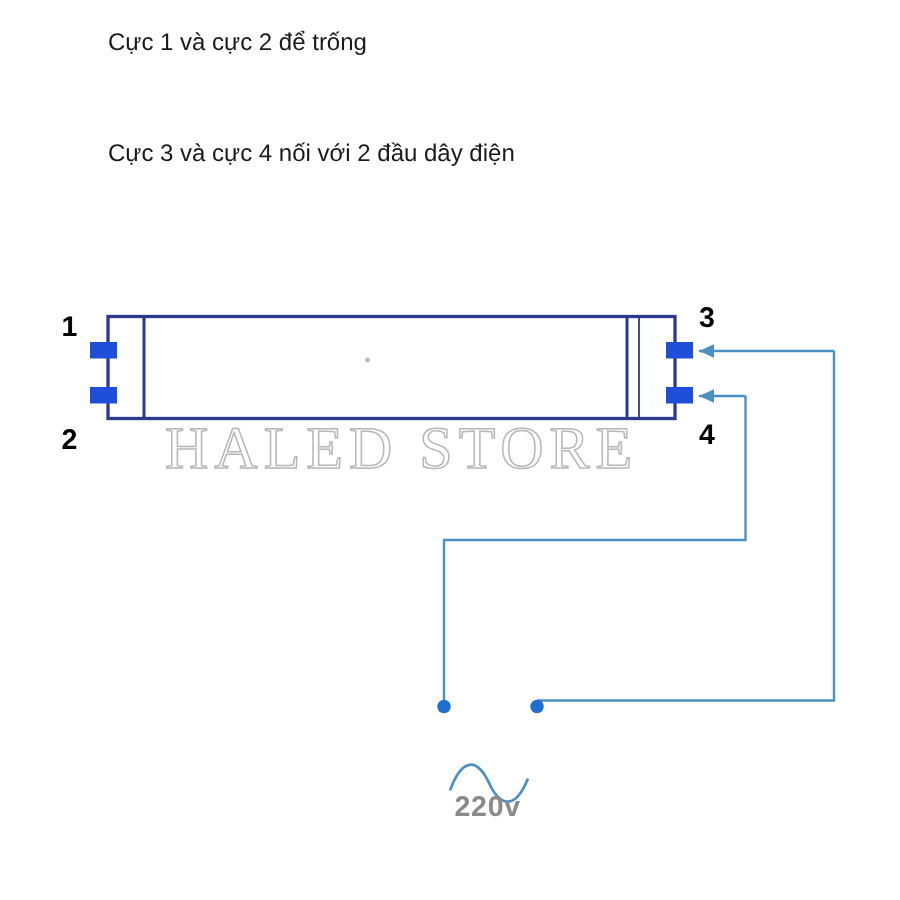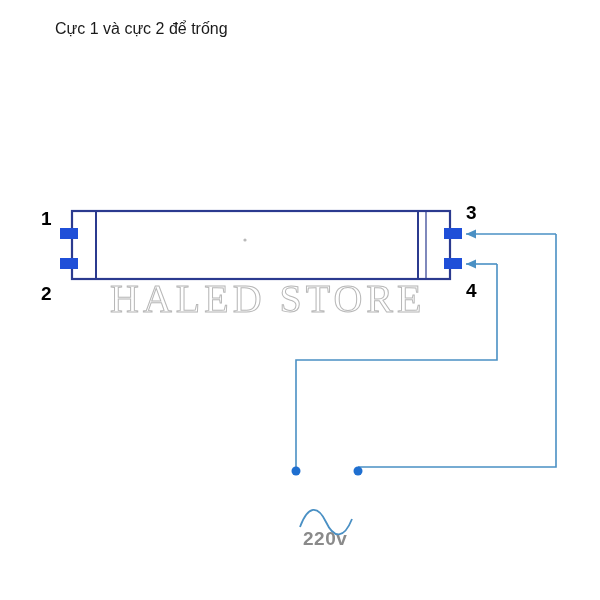--- a/index.html
+++ b/index.html
@@ -17,21 +17,21 @@
     overflow: hidden;
     background: #ffffff;
   }
   .note {
     position: absolute;
     color: #1a1a1a;
     font-size: 16px;
     font-family: "Liberation Sans", sans-serif;
     white-space: nowrap;
   }
-  #note1 { left: 55px; top: 20px; }
+  #note1 { left: 72px; top: 20px; }
   #note2 { left: 72px; top: 94px; }
 
   .terminal-label {
     position: absolute;
     font-weight: bold;
     font-size: 19px;
     color: #000000;
     font-family: "Liberation Sans", sans-serif;
   }
   #lbl-1 { left: 41px; top: 208px; }
@@ -71,20 +71,21 @@
     left: 0;
     top: 0;
   }
 </style>
 </head>
 <body>
 
 <div id="root">
 
   <div class="note" id="note1">Cực 1 và cực 2 để trống</div>
+  <div class="note" id="note2">Cực 3 và cực 4 nối với 2 đầu dây điện</div>
 
   <svg id="diagram" width="600" height="600" viewBox="0 0 600 600">
 
     <g>
       <rect x="72" y="211" width="378" height="68" fill="#ffffff" stroke="#2b3a8f" stroke-width="2.2"></rect>
       <line x1="96" y1="211" x2="96" y2="279" stroke="#2b3a8f" stroke-width="2"></line>
       <line x1="418" y1="211" x2="418" y2="279" stroke="#2b3a8f" stroke-width="2"></line>
       <line x1="426" y1="211" x2="426" y2="279" stroke="#2b3a8f" stroke-width="1.2"></line>
       <circle cx="245" cy="240" r="1.6" fill="#b9b9b9"></circle>
     </g>

